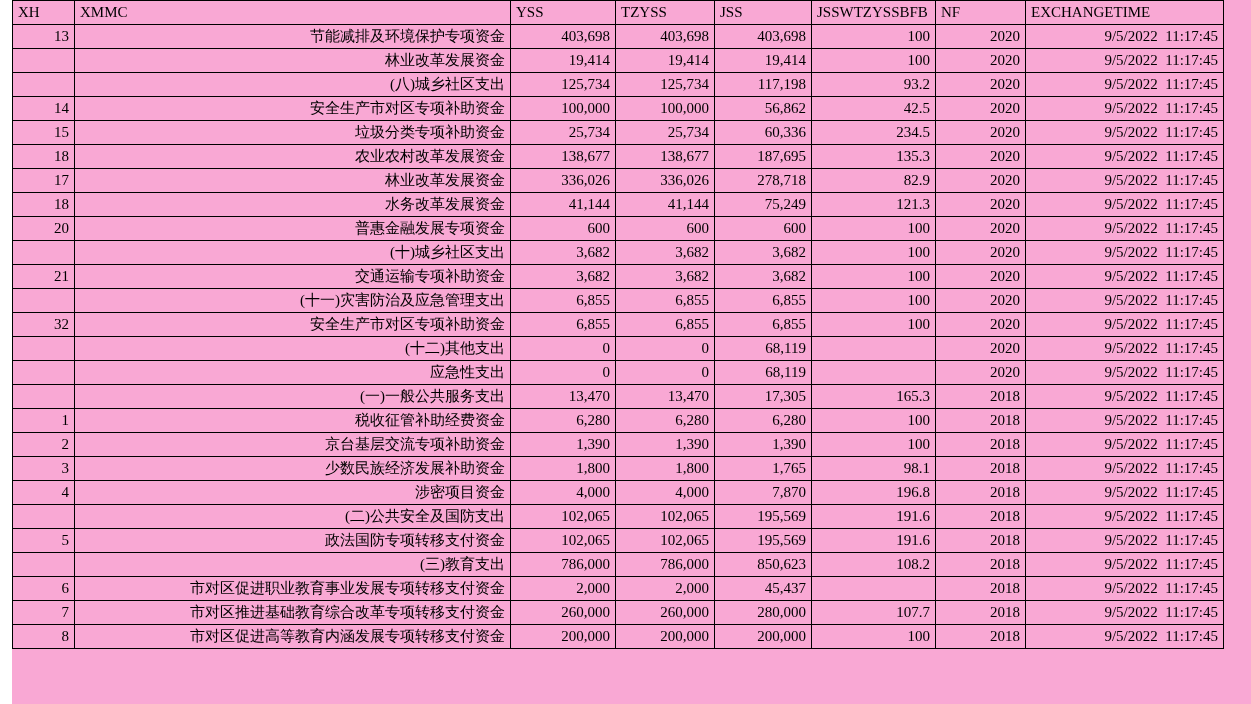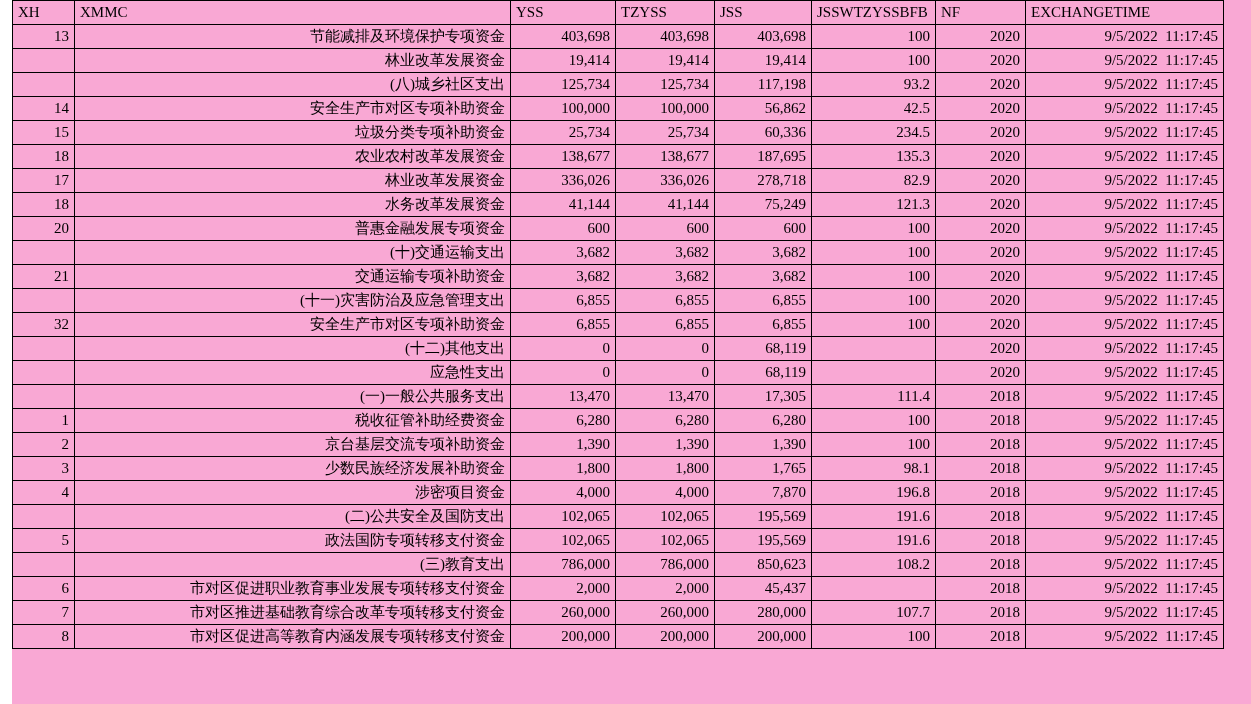--- a/index.html
+++ b/index.html
@@ -168,21 +168,21 @@
     <td>普惠金融发展专项资金</td>
     <td>600</td>
     <td>600</td>
     <td>600</td>
     <td>100</td>
     <td>2020</td>
     <td>9/5/2022  11:17:45</td>
   </tr>
         <tr>
     <td></td>
-    <td>(十)交通运输支出</td>
+    <td>(十)城乡社区支出</td>
     <td>3,682</td>
     <td>3,682</td>
     <td>3,682</td>
     <td>100</td>
     <td>2020</td>
     <td>9/5/2022  11:17:45</td>
   </tr>
         <tr>
     <td>21</td>
     <td>交通运输专项补助资金</td>
@@ -232,21 +232,21 @@
     <td></td>
     <td>2020</td>
     <td>9/5/2022  11:17:45</td>
   </tr>
         <tr>
     <td></td>
     <td>(一)一般公共服务支出</td>
     <td>13,470</td>
     <td>13,470</td>
     <td>17,305</td>
-    <td>111.4</td>
+    <td>165.3</td>
     <td>2018</td>
     <td>9/5/2022  11:17:45</td>
   </tr>
         <tr>
     <td>1</td>
     <td>税收征管补助经费资金</td>
     <td>6,280</td>
     <td>6,280</td>
     <td>6,280</td>
     <td>100</td>

